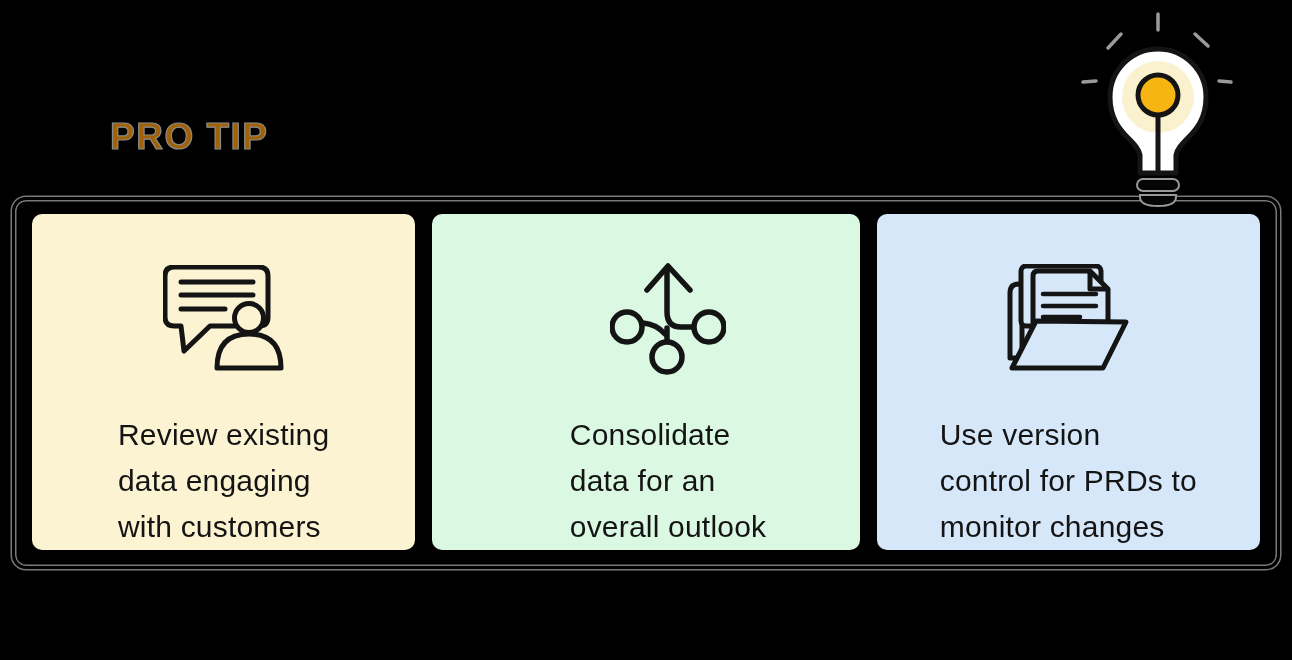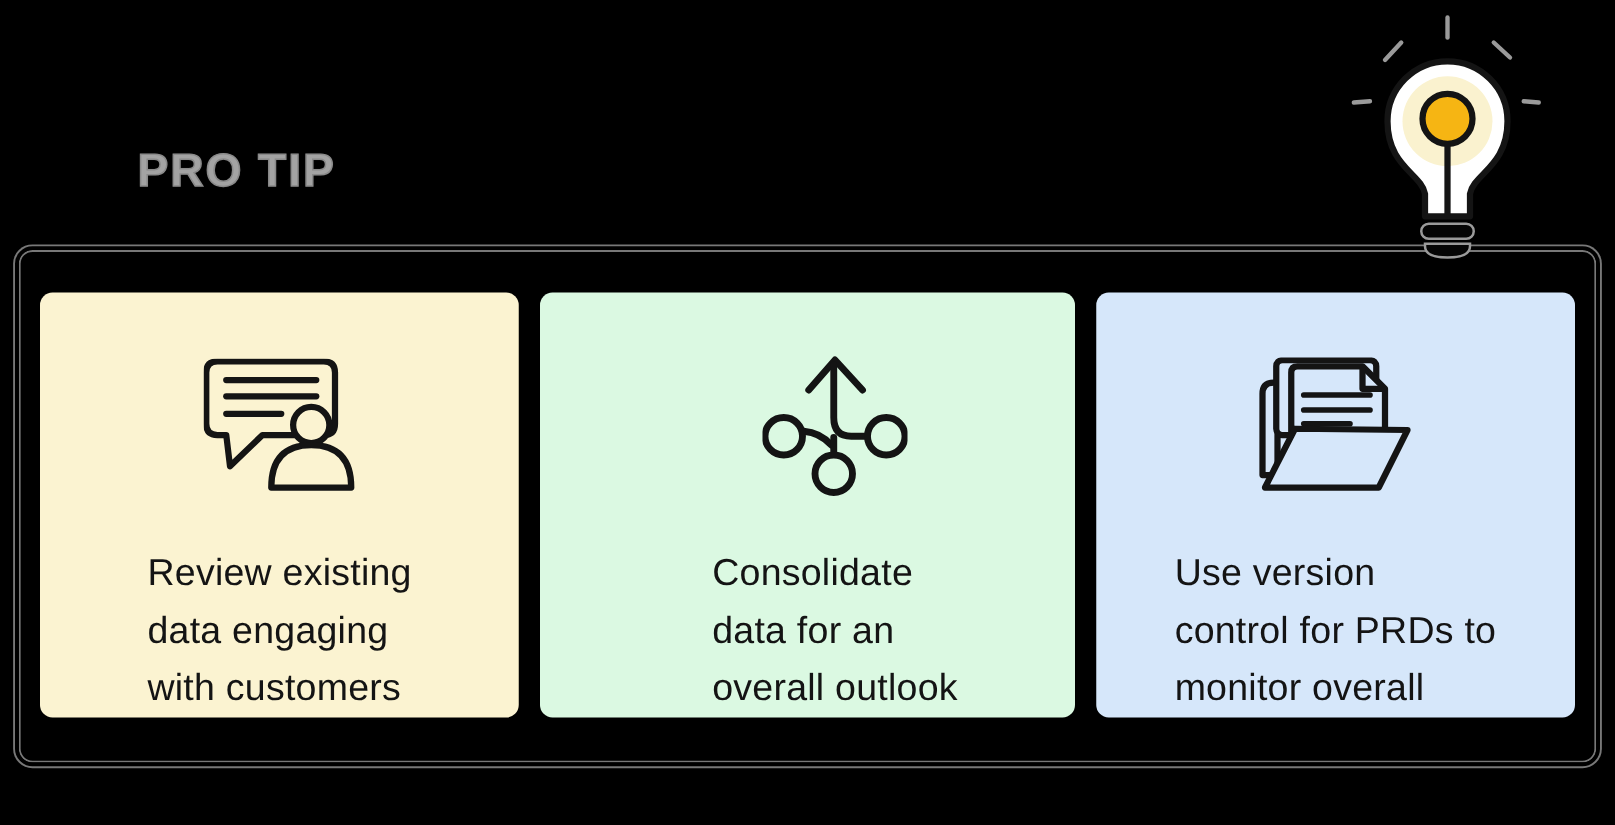--- a/index.html
+++ b/index.html
@@ -18,50 +18,49 @@
     background: #000000;
   }
   
   .protip-label {
     position: absolute;
     left: 110px;
     top: 116px;
     font-size: 37px;
     font-weight: 700;
     letter-spacing: 1.5px;
-    color: #a3a3a3;
+    color: #a16207;
     -webkit-text-stroke: 1.2px #8a8a8a;
     text-shadow: 0 0 1px #6a6a6a;
   }
   
   .bulb {
     position: absolute;
     left: 1081px;
     top: 5px;
     width: 152px;
     height: 205px;
     z-index: 3;
   }
   
   .panel {
     position: absolute;
     left: 12px;
     top: 197px;
     width: 1268px;
-    height: 416px;
+    height: 372px;
     box-sizing: border-box;
     border: 3px solid #000000;
     border-radius: 14px;
     background: #000000;
     box-shadow: 0 0 0 1.5px #787878, inset 0 0 0 1.5px #787878;
     display: flex;
     gap: 17px;
     padding: 14px 17px 16px 17px;
     z-index: 1;
-    align-items: center;
   }
   .card {
     flex: 1 1 0;
     border-radius: 10px;
     display: flex;
     flex-direction: column;
     align-items: stretch;
   }
   .card.c1 { background: #FBF3D1; }
   .card.c2 { background: #DBF9E2; padding-left: 44px; }
@@ -157,17 +156,17 @@
           <g stroke="#141414" stroke-width="4.5" stroke-linecap="round">
             <path d="M 37 30 H 90"></path>
             <path d="M 37 42 H 90"></path>
             <path d="M 37 53 H 74"></path>
           </g>
           <path d="M 6 104 L 30 57 L 120 58 L 97 104 Z" fill="#D6E7FA" stroke="#141414" stroke-width="5" stroke-linejoin="round"></path>
         </svg>
       </div>
       <div class="card-text">Use version
 control for PRDs to
-monitor overall</div>
+monitor changes</div>
     </div>
 
   </div>
 </div>
 
 </body></html>

